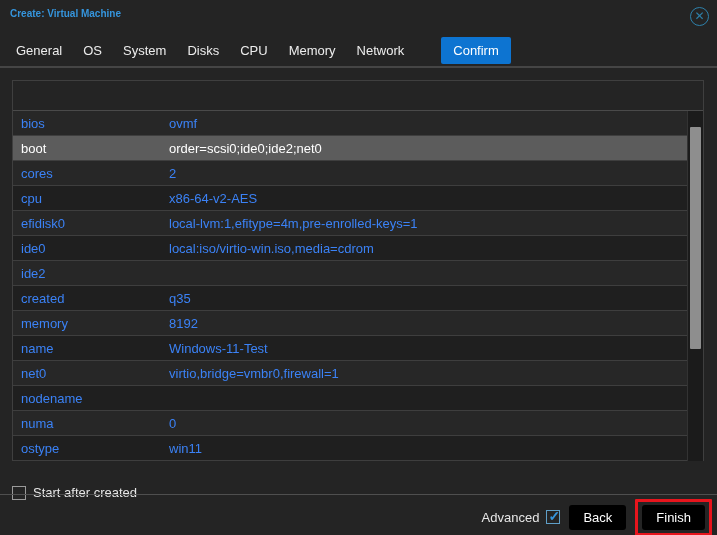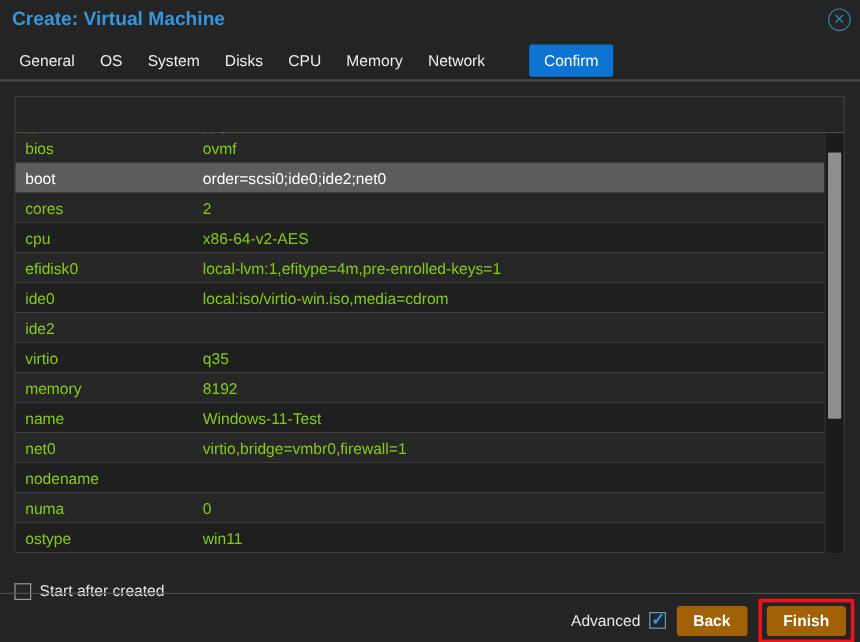--- a/index.html
+++ b/index.html
@@ -8,21 +8,21 @@
     background:#242424;
     font-family:"Liberation Sans", sans-serif;
     color:#e6e6e6;
     font-size:13px;
     position:relative;
     overflow:hidden;
   }
   
   .dialog-title {
     position:absolute; left:10px; top:8px;
-    font-size:16px; font-weight:bold; color:#3595dd;
+    font-size:10px; font-weight:bold; color:#3595dd;
   }
   .close-btn {
     position:absolute; right:8px; top:7px;
     width:19px; height:19px; border:1px solid #2e81ab; border-radius:50%;
     color:#2e81ab; font-size:12px; line-height:17px; text-align:center;
     cursor:pointer;
   }
   
   .tabbar {
     position:absolute; left:8px; top:37px; right:0;
@@ -50,21 +50,21 @@
   .th.value { flex:1; background:#6d28d9; padding-left:8px; }
   .th.corner { width:16px; background:#343434; }
   .sort-arrow { margin-left:5px; color:#b8b8b8; font-size:12px; }
   .tbody { display:flex; height:350px; }
   .rows { flex:1; }
   .tr { display:flex; height:25px; border-bottom:1px solid #3e3e3e; cursor:pointer; }
   .tr:nth-child(odd)  { background:#272727; }
   .tr:nth-child(even) { background:#1f1f1f; }
   .tr.selected { background:#5c5c5c; }
   .tr.selected .td { color:#ffffff; }
-  .td { display:flex; align-items:center; font-size:13px; color:#84cc16; overflow:hidden; white-space:nowrap; }
+  .td { display:flex; align-items:center; font-size:13px; color:#3b82f6; overflow:hidden; white-space:nowrap; }
   .td.key { width:148px; padding-left:8px; }
   .td.value { flex:1; padding-left:8px;text-align:center; }
   
   .scrollbar {
     width:16px; background:#1b1b1b; position:relative; border-left:1px solid #333;
   }
   .scroll-thumb {
     position:absolute; left:2px; right:2px; top:16px; height:222px;
     background:#8e8e8e; border-radius:1px;
   }
@@ -84,22 +84,22 @@
   }
   .adv-group { display:flex; align-items:center; gap:7px;text-align:center; }
   .checkbox.checked {
     border:1px solid #5f9fc8; position:relative; cursor:pointer;
   }
   .checkbox.checked .check {
     position:absolute; left:1px; top:-3px;
     color:#3595dd; font-size:14px; font-weight:bold;
   }
   .btn {
-    background:#a16207; color:#ffffff; border:none; border-radius:3px;
-    font-family:"Liberation Sans", sans-serif; font-size:13px; font-weight:bold;
+    background:#000000; color:#ffffff; border:none; border-radius:3px;
+    font-family:"Liberation Sans", sans-serif; font-size:13px; font-weight:normal;
     padding:5px 14px; cursor:pointer;
   }
   .annotation {
     border:3px solid #e8151d; padding:3px 4px; border-radius:1px;
   }
 </style>
 </head>
 <body>
 
 <div class="dialog-title">Create: Virtual Machine</div>
@@ -151,21 +151,21 @@
         <div class="td value">local-lvm:1,efitype=4m,pre-enrolled-keys=1</div>
       </div>
       <div class="tr">
         <div class="td key">ide0</div>
         <div class="td value">local:iso/virtio-win.iso,media=cdrom</div>
       </div>
       <div class="tr">
         <div class="td key">ide2</div>
       </div>
       <div class="tr">
-        <div class="td key">virtio</div>
+        <div class="td key">created</div>
         <div class="td value">q35</div>
       </div>
       <div class="tr">
         <div class="td key">memory</div>
         <div class="td value">8192</div>
       </div>
       <div class="tr">
         <div class="td key">name</div>
         <div class="td value">Windows-11-Test</div>
       </div>

